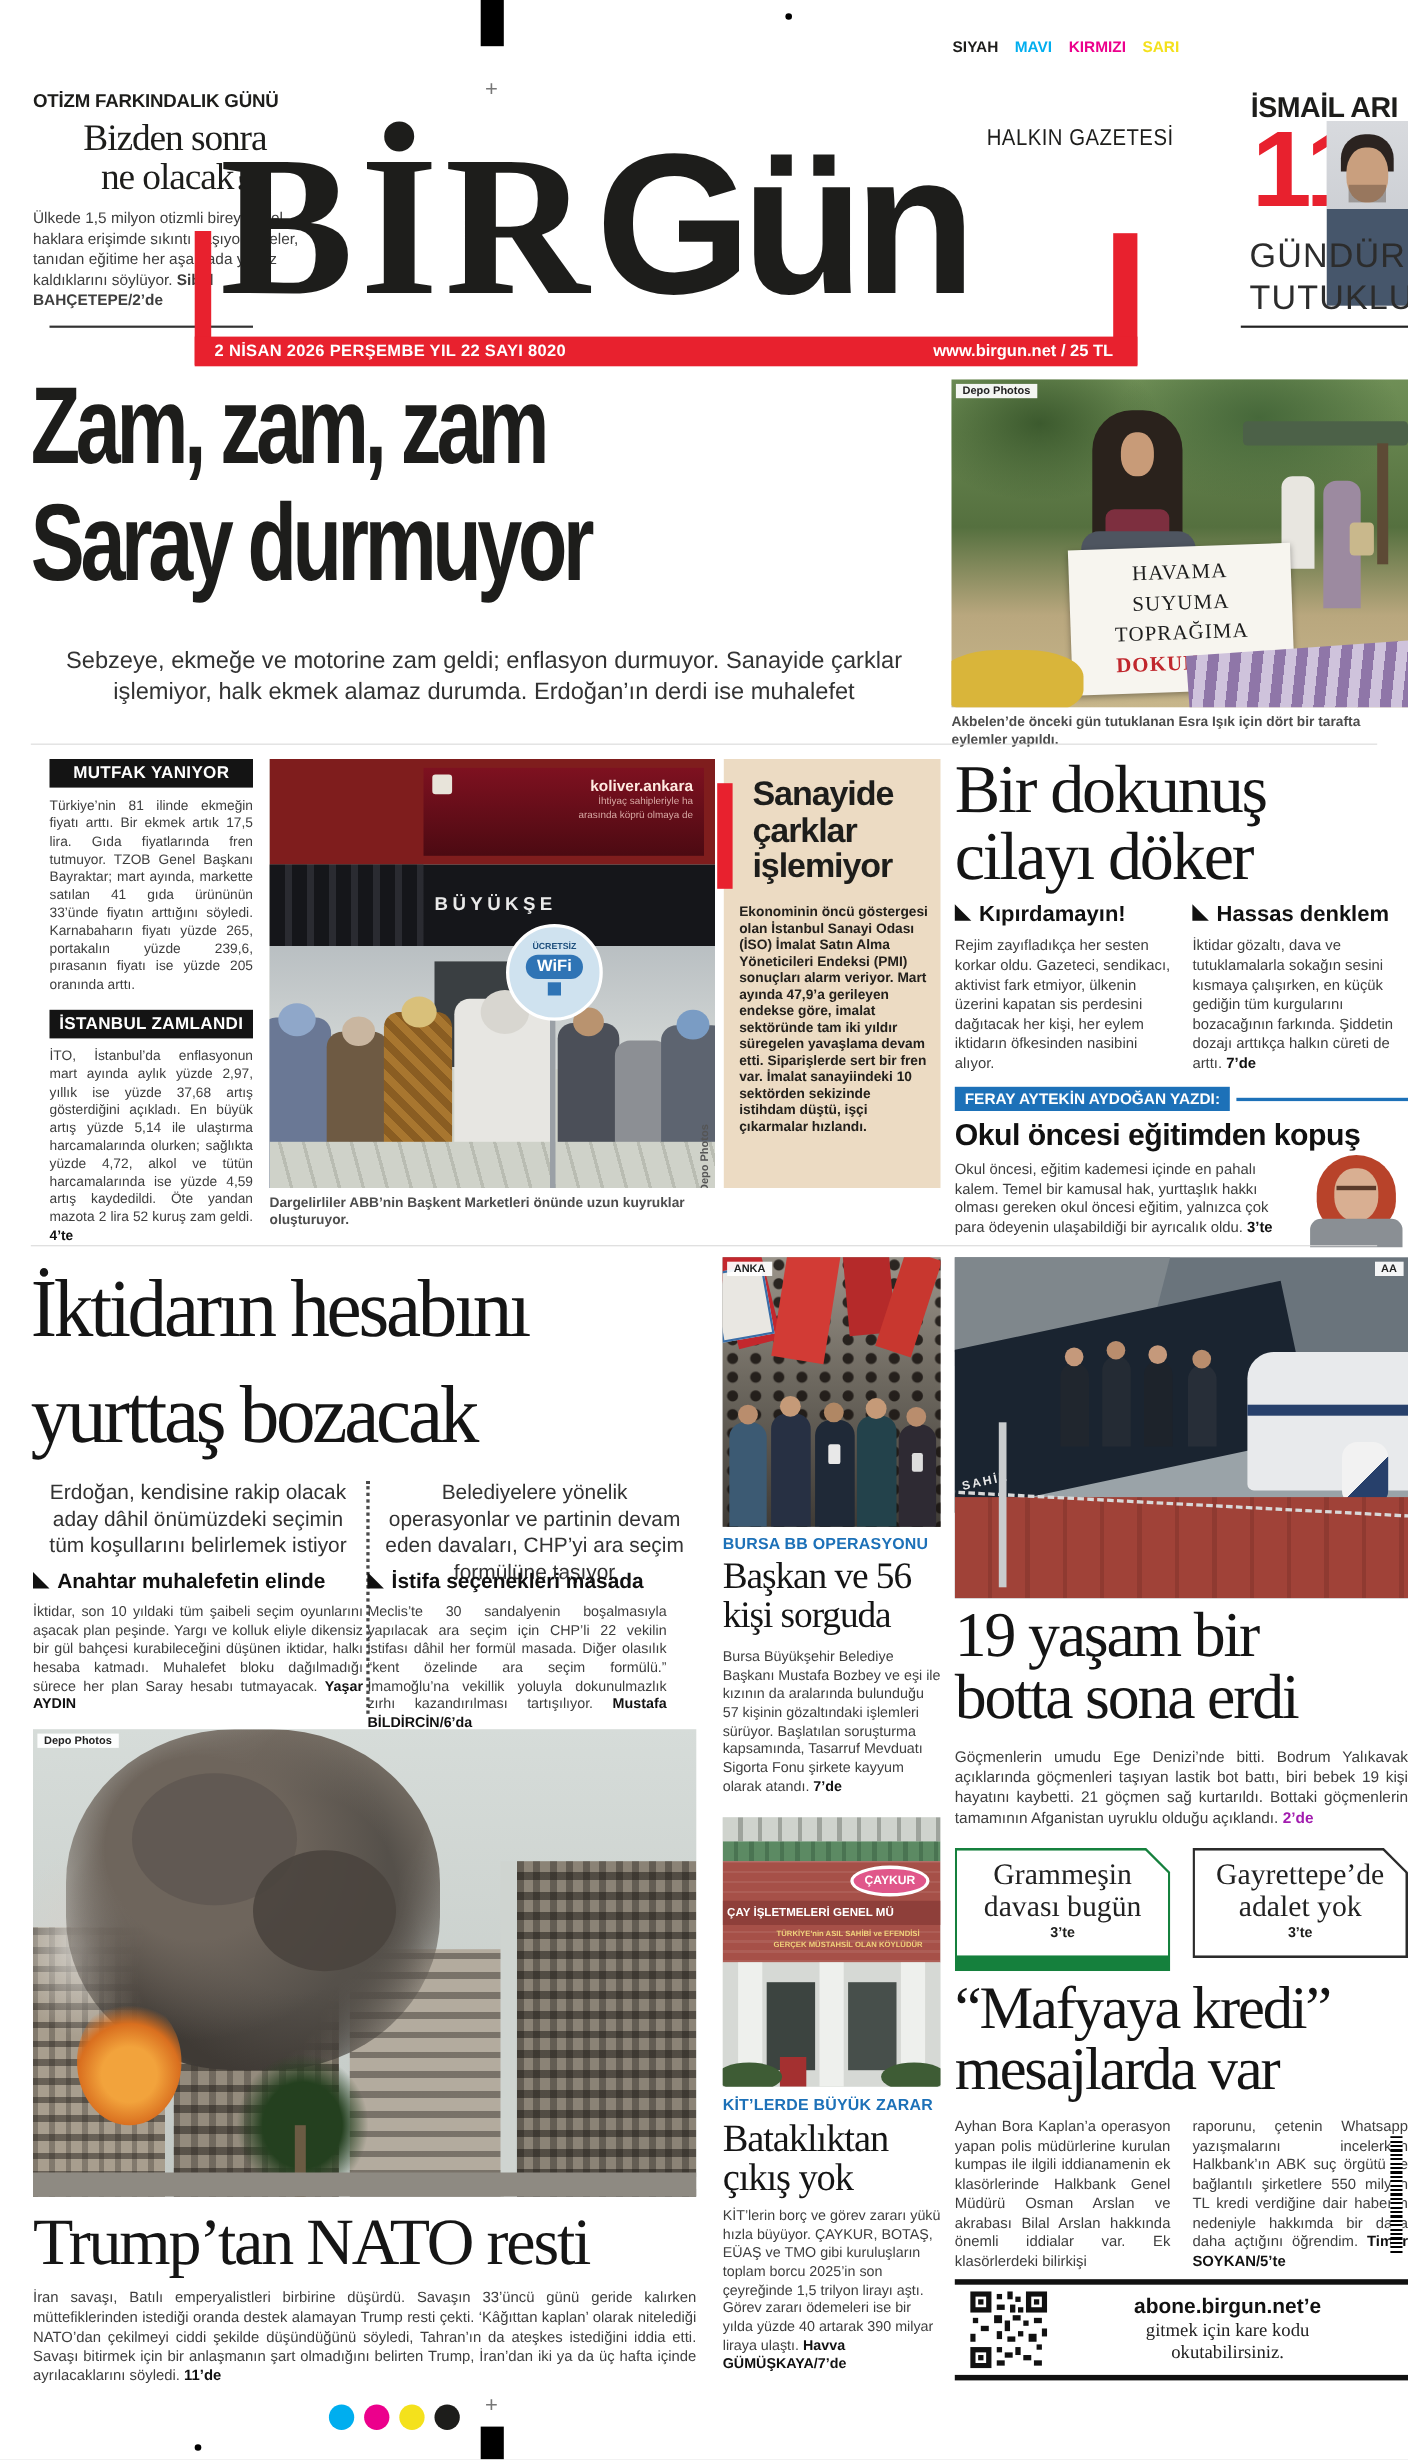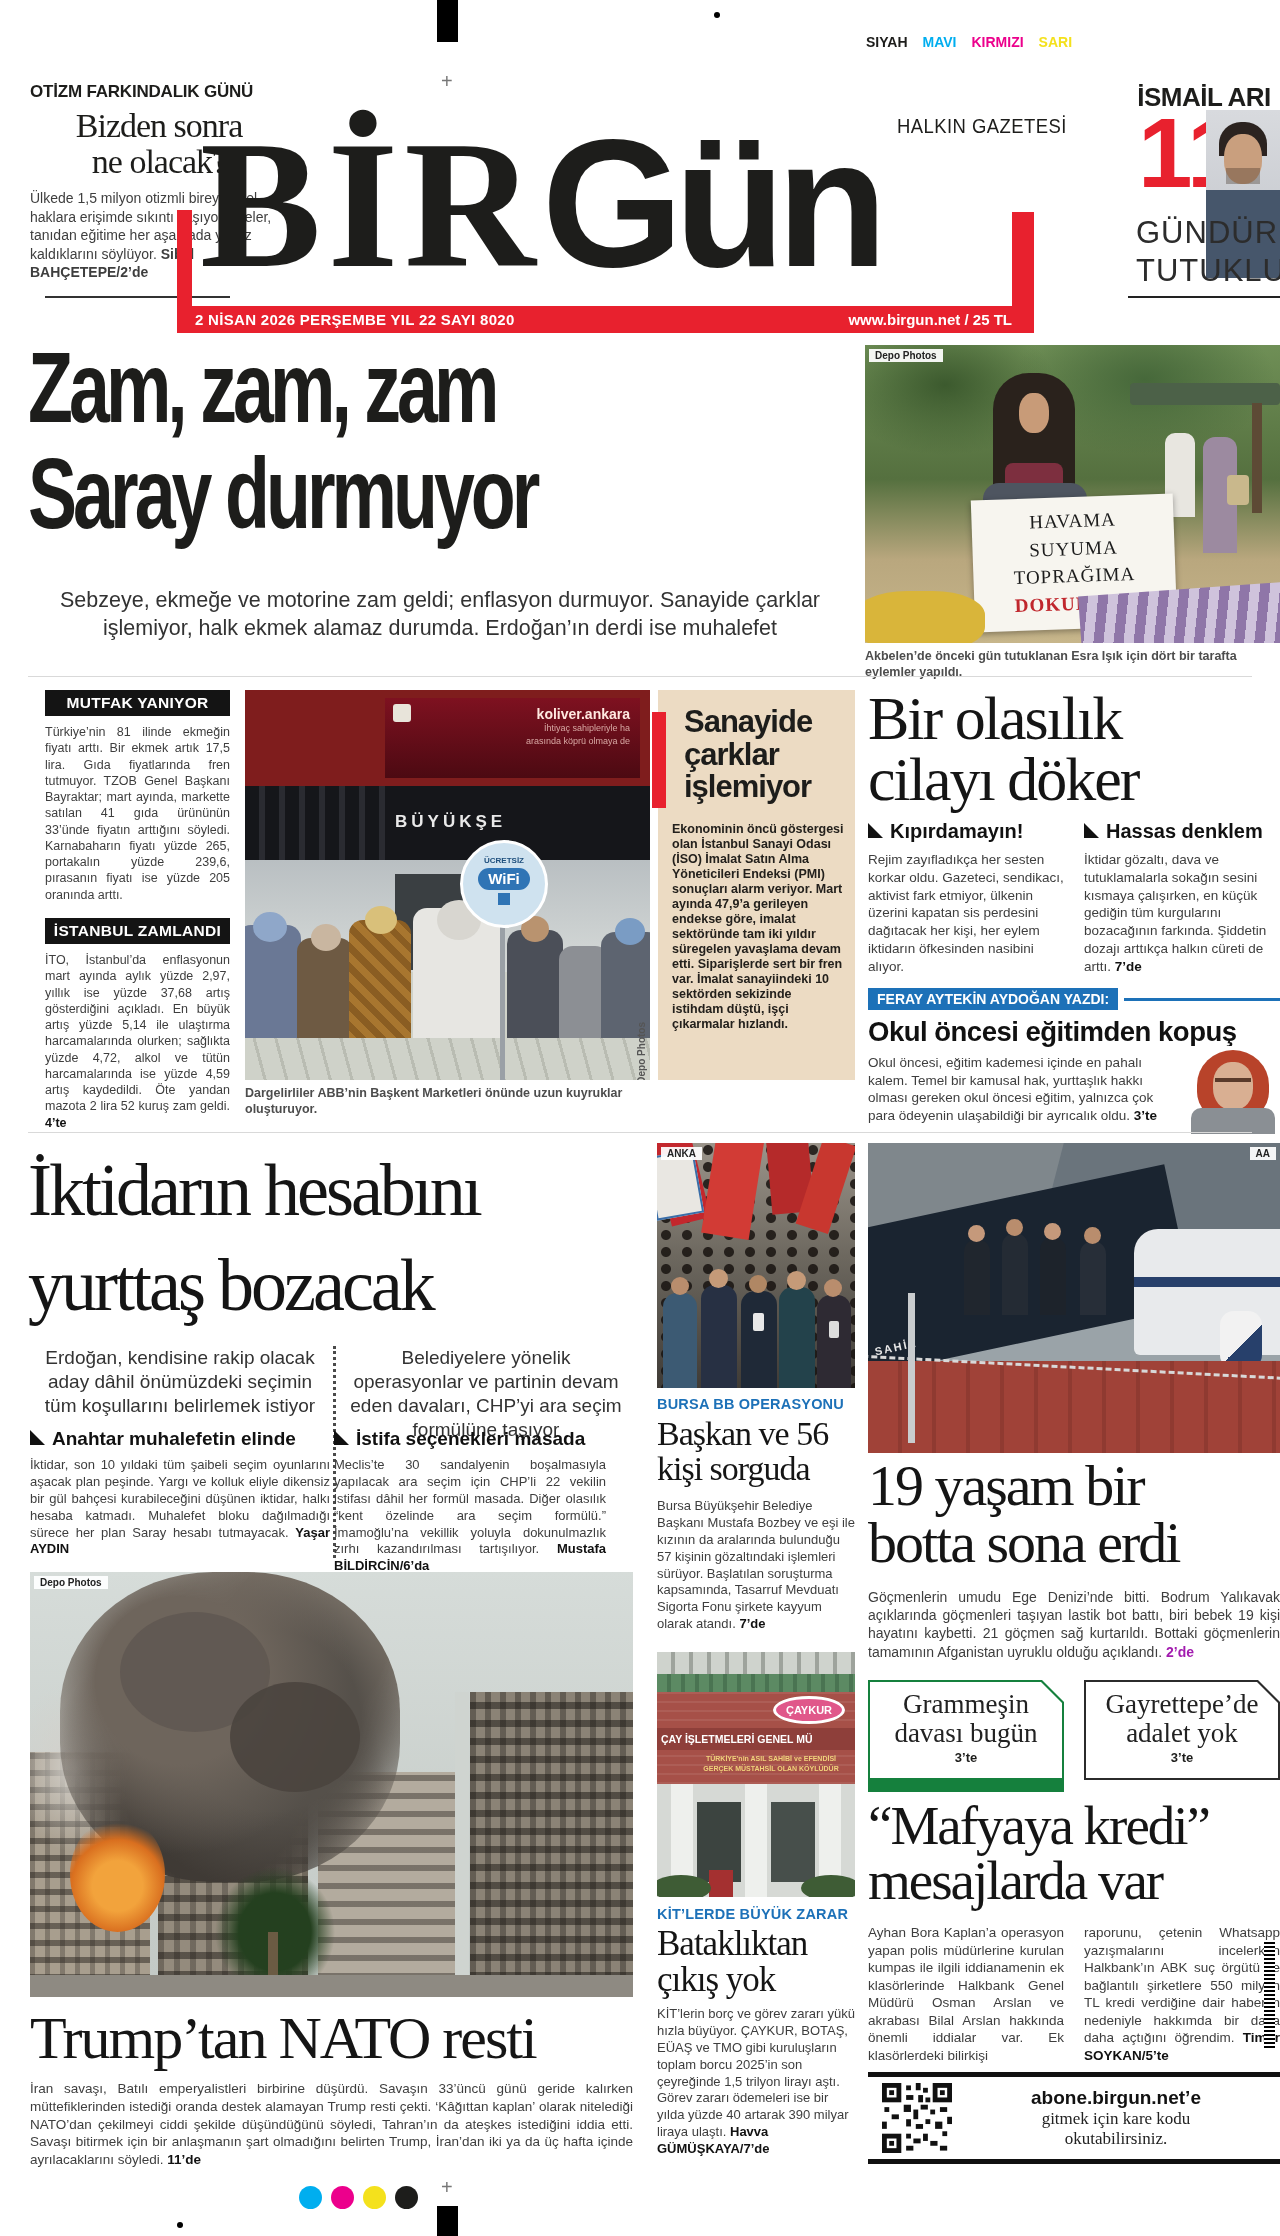--- a/index.html
+++ b/index.html
@@ -164,21 +164,21 @@
   <div class="abs" style="left:658px;top:690px;width:197px;height:390px;background:#ecdbc3"></div>
   <div class="abs" style="left:652px;top:712px;width:14px;height:96px;background:#e8212e"></div>
   <div class="abs" style="left:684px;top:706px;width:165px;font:800 31px/1.05 'Liberation Sans',sans-serif;color:#1d1d1b;letter-spacing:-1px">
     <span style="display:block">Sanayide</span>
     <span style="display:block">çarklar</span>
     <span style="display:block">işlemiyor</span>
   </div>
   <p class="abs" style="left:672px;top:822px;width:172px;margin:0;font:700 12.5px/1.2 'Liberation Sans',sans-serif;color:#23201c">Ekonominin öncü göstergesi olan İstanbul Sanayi Odası (İSO) İmalat Satın Alma Yöneticileri Endeksi (PMI) sonuçları alarm veriyor. Mart ayında 47,9’a gerileyen endekse göre, imalat sektöründe tam iki yıldır süregelen yavaşlama devam etti. Siparişlerde sert bir fren var. İmalat sanayiindeki 10 sektörden sekizinde istihdam düştü, işçi çıkarmalar hızlandı.</p>
 
   <div class="abs bigserif" style="left:868px;top:688px;font-size:62px;line-height:.98">
-    <span style="display:block">Bir olasılık</span>
+    <span style="display:block">Bir dokunuş</span>
     <span style="display:block">cilayı döker</span>
   </div>
   <div class="abs" style="left:868px;top:820px;width:196px">
     <div><span class="tri"></span><span class="subhead">Kıpırdamayın!</span></div>
     <p style="margin:8px 0 0;font:400 13.5px/1.32 'Liberation Sans',sans-serif;color:#3e3e3e">Rejim zayıfladıkça her sesten korkar oldu. Gazeteci, sendikacı, aktivist fark etmiyor, ülkenin üzerini kapatan sis perdesini dağıtacak her kişi, her eylem iktidarın öfkesinden nasibini alıyor.</p>
   </div>
   <div class="abs" style="left:1084px;top:820px;width:196px">
     <div><span class="tri"></span><span class="subhead">Hassas denklem</span></div>
     <p style="margin:8px 0 0;font:400 13.5px/1.32 'Liberation Sans',sans-serif;color:#3e3e3e">
       <span>İktidar gözaltı, dava ve tutuklamalarla sokağın sesini kısmaya çalışırken, en küçük gediğin tüm kurgularını bozacağının farkında. Şiddetin dozajı arttıkça halkın cüreti de arttı.</span>

